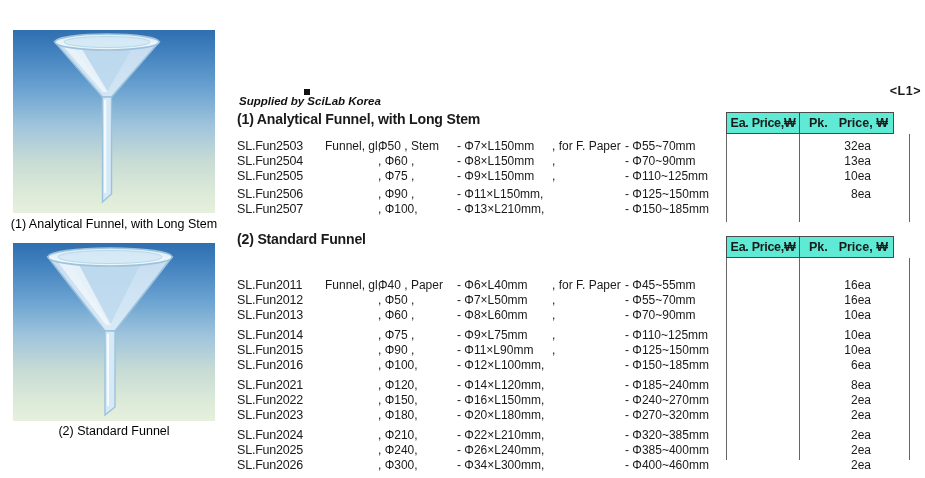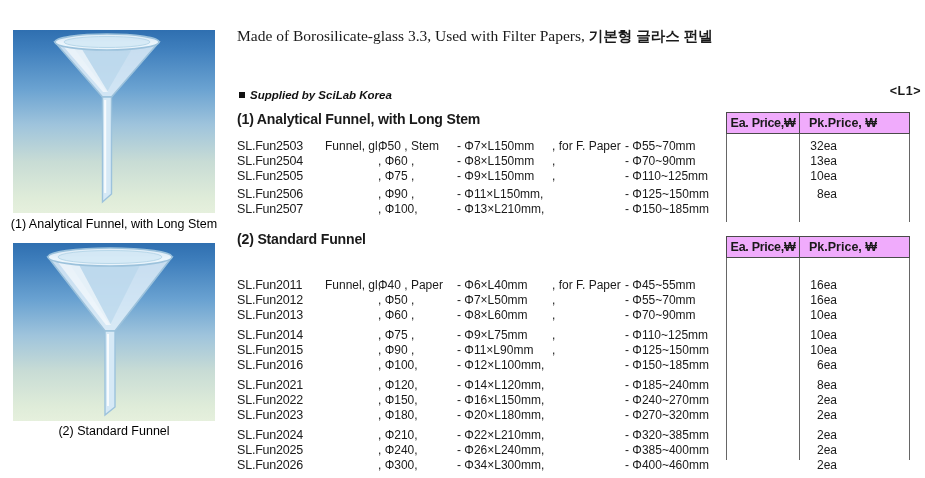--- a/index.html
+++ b/index.html
@@ -33,64 +33,64 @@
     font-size:16.5px;font-weight:600;
   }
   .subtitle{margin-top:3px;}
   .subtitle-en{
     font-family:"Liberation Serif","DejaVu Serif",serif;
     font-size:15.5px;font-weight:500;
   }
   .subtitle-ko{font-size:14.5px;font-weight:700;}
   .supplied{
     position:absolute;left:239px;top:89px;display:flex;align-items:center;
-    font-size:11.5px;font-weight:700;font-style:italic;color:#111;
+    font-size:11.5px;font-weight:700;font-style:italic;color:#111;flex-direction:column;
   }
   .supplied .sq{width:6px;height:6px;background:#111;margin-right:5px;flex:none;}
   .cat-ref{
     position:absolute;right:4px;top:84px;font-size:12.5px;font-weight:700;letter-spacing:0.5px;
   }
 
   
   .sec-head{
     position:absolute;left:237px;font-size:15px;font-weight:700;letter-spacing:-0.2px;
     transform:scaleX(.94);transform-origin:left center;white-space:nowrap;
   }
   #sec-head-0{top:110px;}
   #sec-head-1{top:230px;}
 
   
   .price-header{
-    position:absolute;left:726px;width:184px;height:22px;box-sizing:border-box;
-    display:flex;background:#f0abfc;border:1px solid #4a4a4a;
+    position:absolute;left:726px;width:168px;height:22px;box-sizing:border-box;
+    display:flex;background:#5eead4;border:1px solid #4a4a4a;
     font-size:12.5px;font-weight:700;line-height:20px;white-space:nowrap;
   }
   #price-header-0{top:112px;}
   #price-header-1{top:236px;}
   .ph-ea{width:73px;flex:none;border-right:1px solid #4a4a4a;text-align:center;letter-spacing:-0.3px;box-sizing:border-box;}
-  .ph-rest{flex:1;display:flex;justify-content:flex-start;padding:0 5px 0 9px;}
+  .ph-rest{flex:1;display:flex;justify-content:space-between;padding:0 5px 0 9px;}
 
   
   .vline{position:absolute;width:1px;background:#666;}
   .vl-t1{top:134px;height:88px;}
   .vl-t2{top:258px;height:202px;}
   .vl-a{left:726px;} .vl-b{left:799px;} .vl-c{left:909px;}
 
   
   .rows{position:absolute;left:237px;}
   #rows-0{top:139px;}
   #rows-1{top:278px;}
   .prow{
     display:grid;grid-template-columns:88px 53px 79px 95px 73px 101px 73px 111px;
     height:15px;line-height:15px;font-size:12px;white-space:nowrap;
   }
   #rows-0 .prow.gap{margin-bottom:3px;}
   #rows-1 .prow.gap{margin-bottom:5px;}
   .c-cat{font-weight:400;font-size:12.5px;letter-spacing:-0.2px;}
-  .c-pk{width:38px;text-align:right;}
+  .c-pk{width:38px;text-align:right;margin-left:34px;}
   .c-ea,.c-price{}
 </style>
 </head>
 <body>
 
 <div class="fig" id="fig1">
   <svg viewBox="0 0 202 183">
     <path d="M42,12 L89.5,67 L98.5,67 L146,12 Z" fill="rgba(231,243,251,0.82)" stroke="#9cc2dc" stroke-width="1.6"></path>
     <path d="M60,17 L94,62 L120,17 Z" fill="rgba(178,211,233,0.55)"></path>
     <path d="M50,16 L90,62 L95,62 L67,16 Z" fill="rgba(255,255,255,0.6)"></path>
@@ -109,24 +109,20 @@
     <path d="M44,18 L93,82 L98,82 L64,18 Z" fill="rgba(255,255,255,0.6)"></path>
     <ellipse cx="97" cy="14" rx="62" ry="9" fill="rgba(236,246,252,0.95)" stroke="#9cc2dc" stroke-width="1.6"></ellipse>
     <ellipse cx="97" cy="14" rx="52" ry="6.5" fill="rgba(205,229,243,0.7)" stroke="#b9d8ea" stroke-width="1"></ellipse>
     <path d="M92,88 L92,172 L102,164 L102,88 Z" fill="#d6e9f6" stroke="#9cc2dc" stroke-width="1.4"></path>
     <line x1="95" y1="91" x2="95" y2="163" stroke="#ffffff" stroke-width="2" opacity="0.85"></line>
   </svg>
 </div>
 <div class="caption" id="cap2">(2) Standard Funnel</div>
 
 <div class="title-block">
-  <div class="subtitle">
-    <span class="subtitle-en">Made of Borosilicate-glass 3.3, Used with Filter Papers, </span>
-    <span class="subtitle-ko">기본형 글라스 펀넬</span>
-  </div>
 </div>
 
 <div class="supplied">
   <span class="sq"></span>
   <span>Supplied by SciLab Korea</span>
 </div>
 
 <div class="cat-ref">&lt;L1&gt;</div>
 
 <div class="sec-head" id="sec-head-0">(1) Analytical Funnel, with Long Stem</div>

